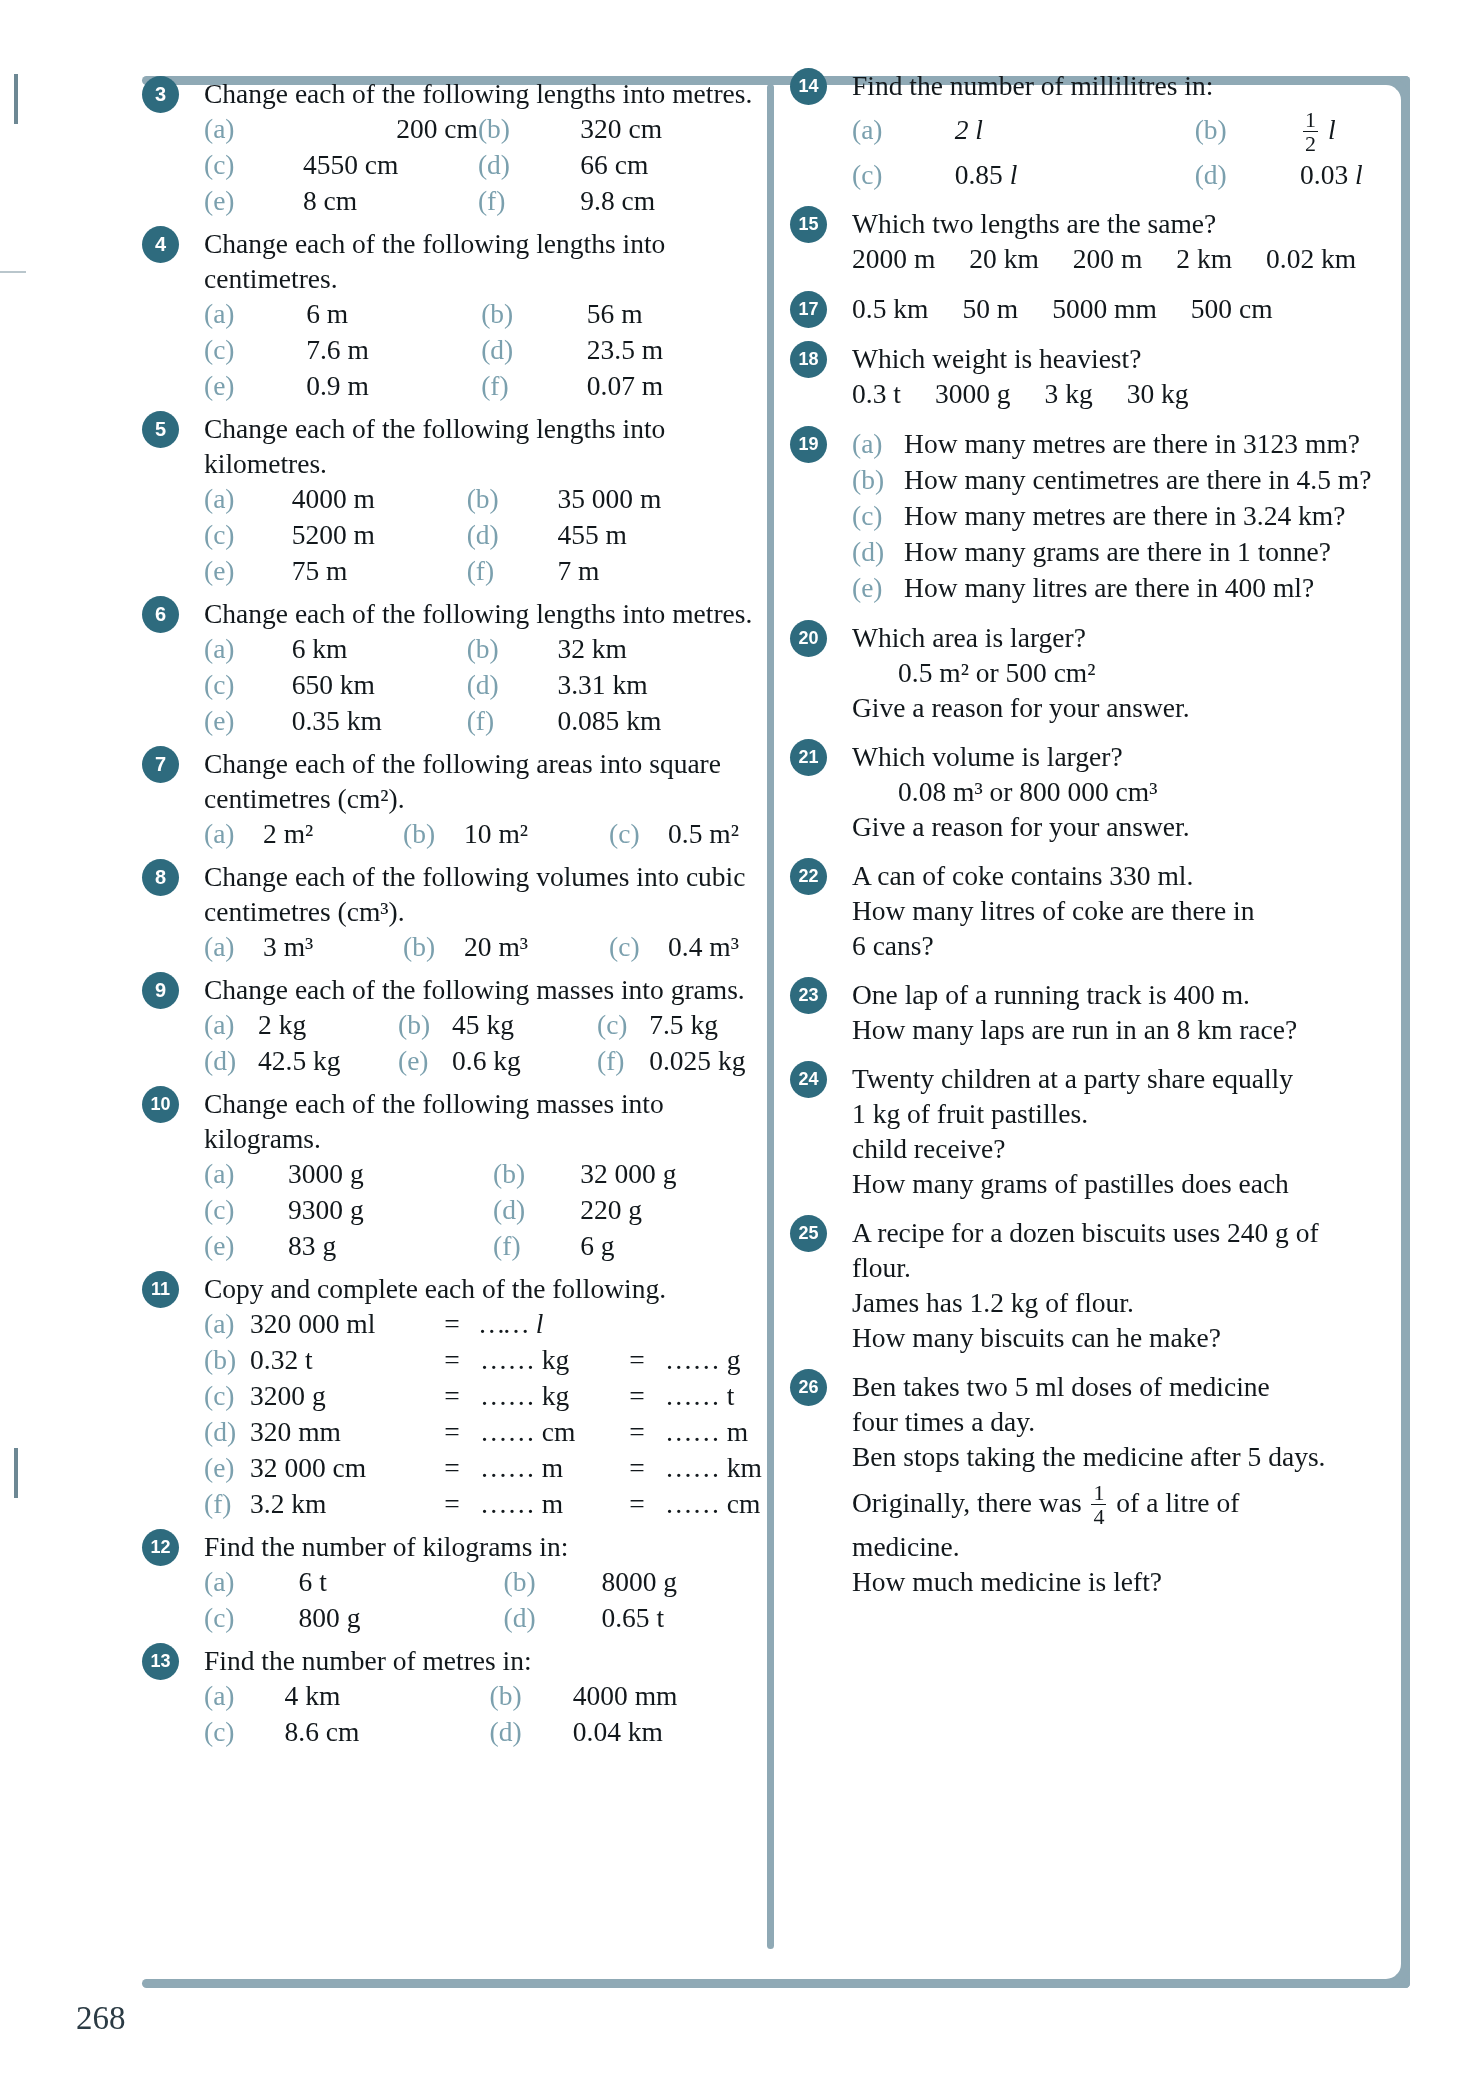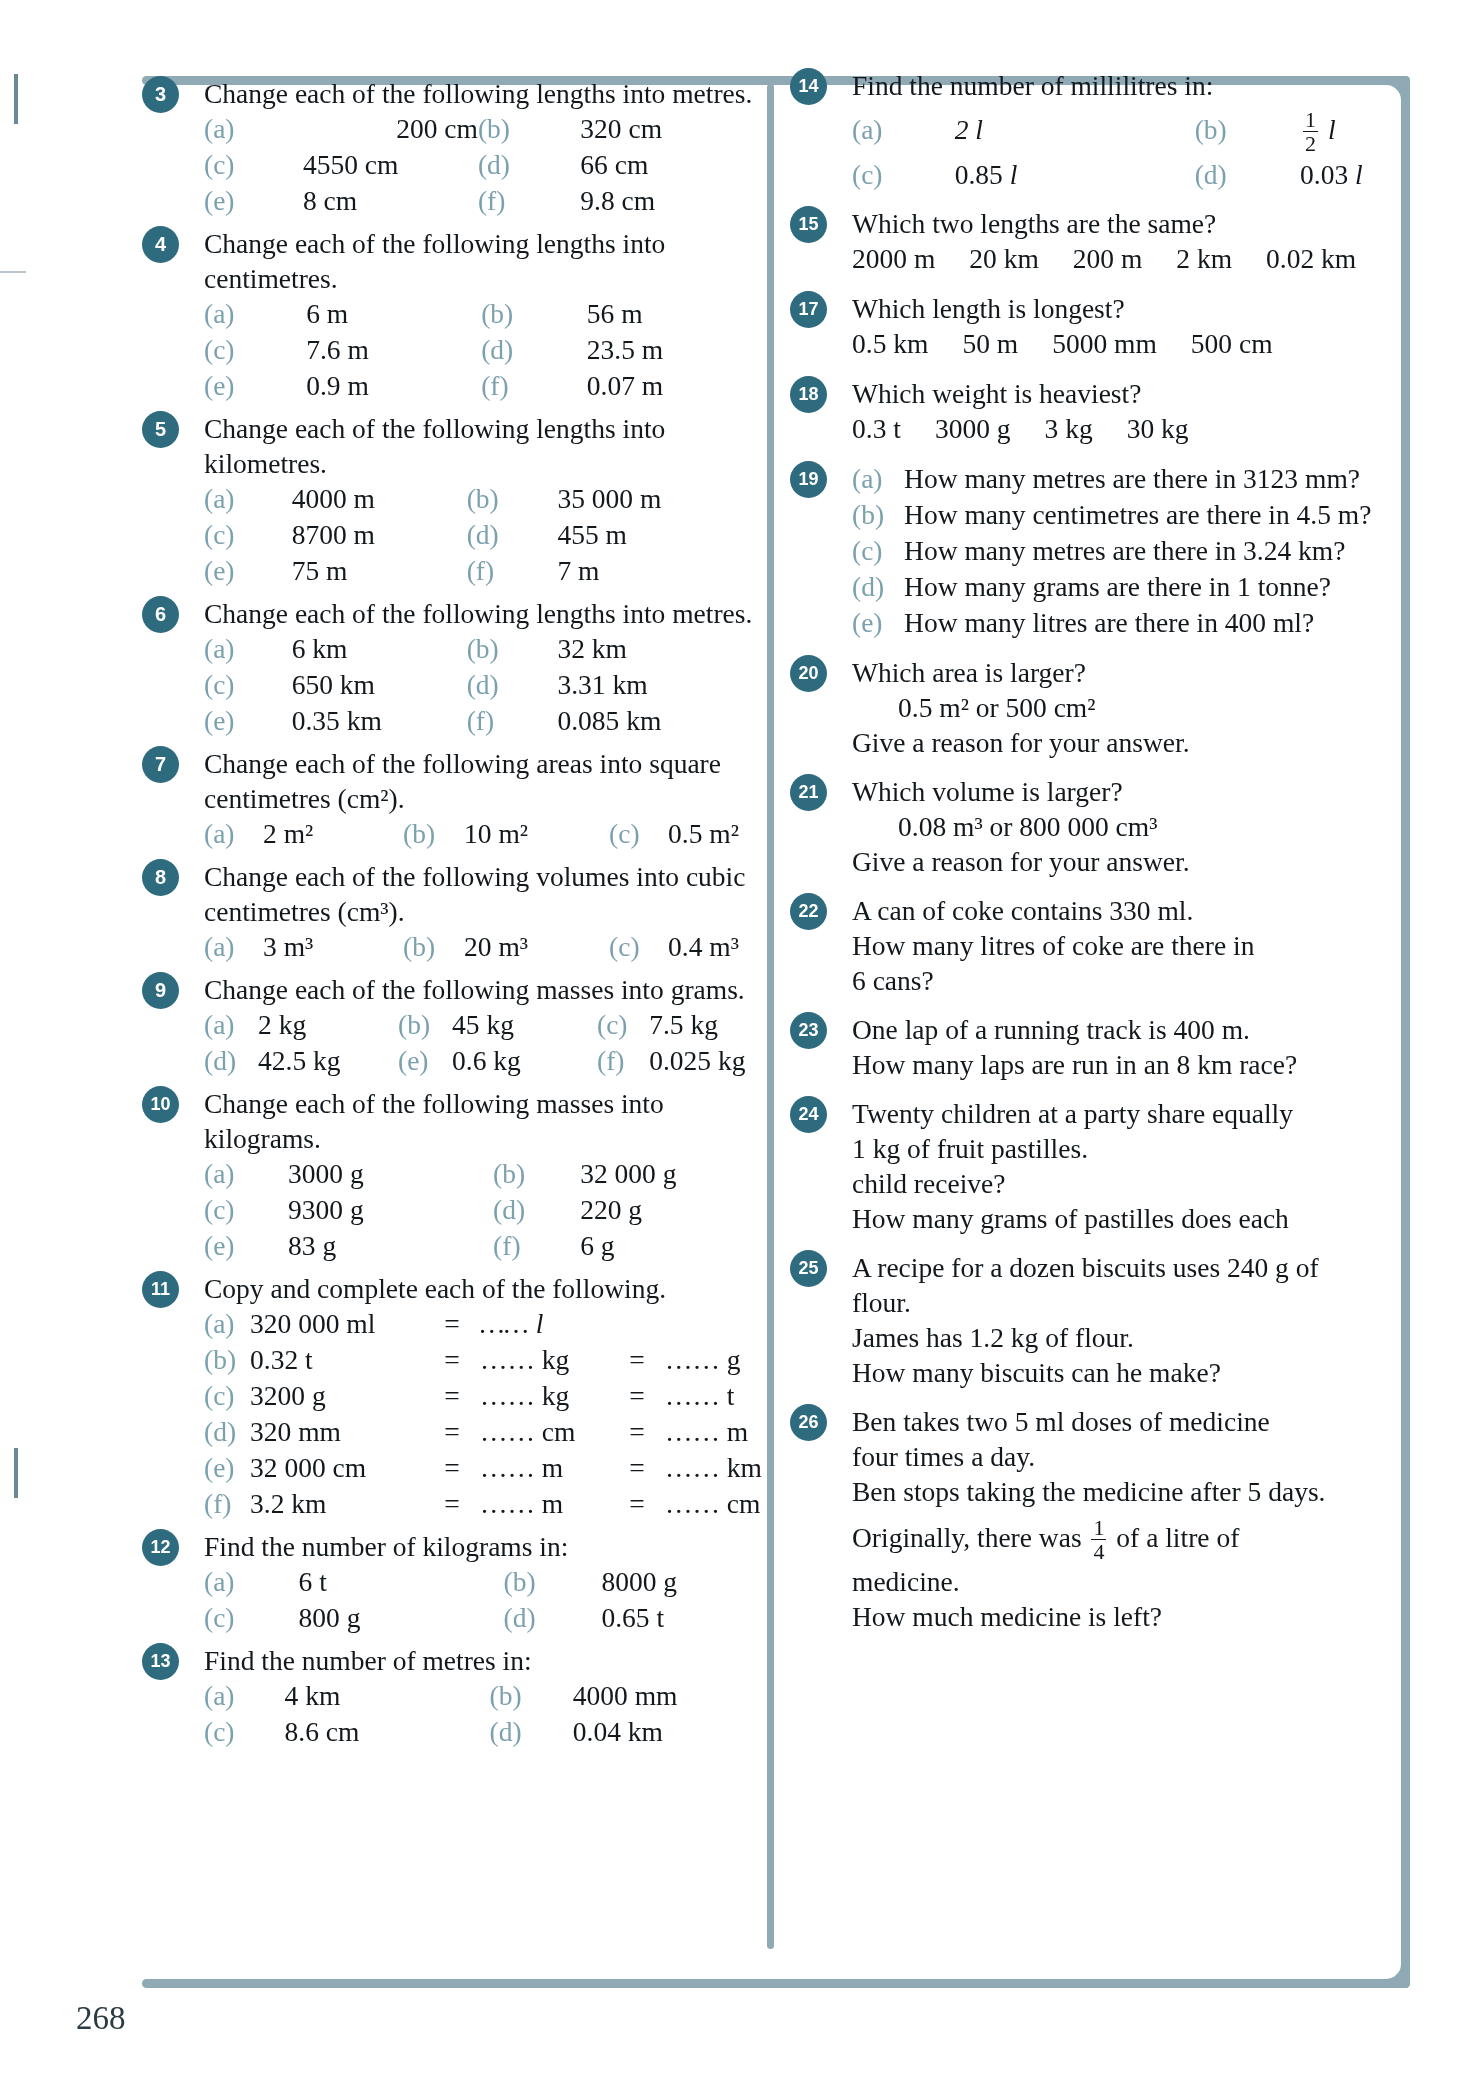--- a/index.html
+++ b/index.html
@@ -168,21 +168,21 @@
         <div class="qtext">Change each of the following lengths into kilometres.</div>
         <div class="parts">
           <div class="prow">
             <div class="pcell pl">(a)</div>
             <div class="pcell" style="width:175px;">4000 m</div>
             <div class="pcell pl">(b)</div>
             <div class="pcell">35 000 m</div>
           </div>
           <div class="prow">
             <div class="pcell pl">(c)</div>
-            <div class="pcell">8700 m</div>
+            <div class="pcell">5200 m</div>
             <div class="pcell pl">(d)</div>
             <div class="pcell">455 m</div>
           </div>
           <div class="prow">
             <div class="pcell pl">(e)</div>
             <div class="pcell">75 m</div>
             <div class="pcell pl">(f)</div>
             <div class="pcell">7 m</div>
           </div>
         </div>
@@ -439,21 +439,20 @@
         <div class="listrow">
           <span>2000 m</span><span class="gap-lg"></span><span>20 km</span><span class="gap-lg"></span><span>200 m</span><span class="gap-lg"></span><span>2 km</span><span class="gap-lg"></span><span>0.02 km</span>
         </div>
       </div>
     </div>
 
 
     <div class="q" style="margin-bottom:14px;">
       <div class="qnum" style="font-size:18px;">17</div>
       <div class="qbody">
-        <div class="qtext">Which length is longest?</div>
         <div class="listrow">
           <span>0.5 km</span><span class="gap-lg"></span><span>50 m</span><span class="gap-lg"></span><span>5000 mm</span><span class="gap-lg"></span><span>500 cm</span>
         </div>
       </div>
     </div>
 
     <div class="q" style="margin-bottom:14px;">
       <div class="qnum" style="font-size:18px;">18</div>
       <div class="qbody">
         <div class="qtext">Which weight is heaviest?</div>

